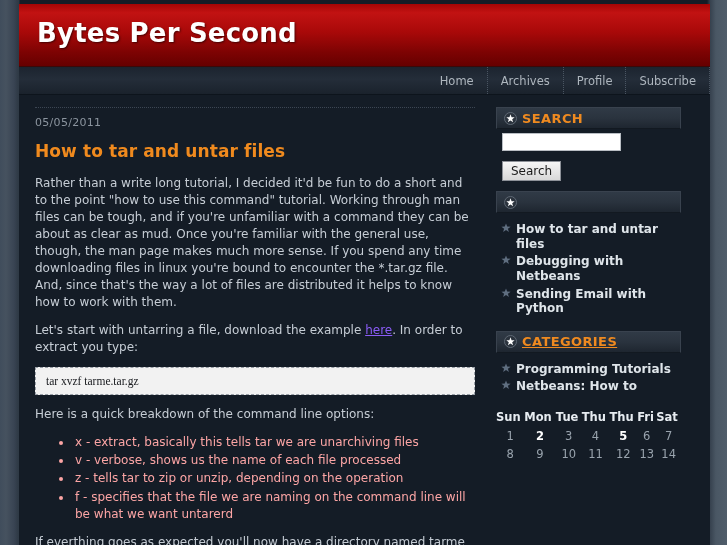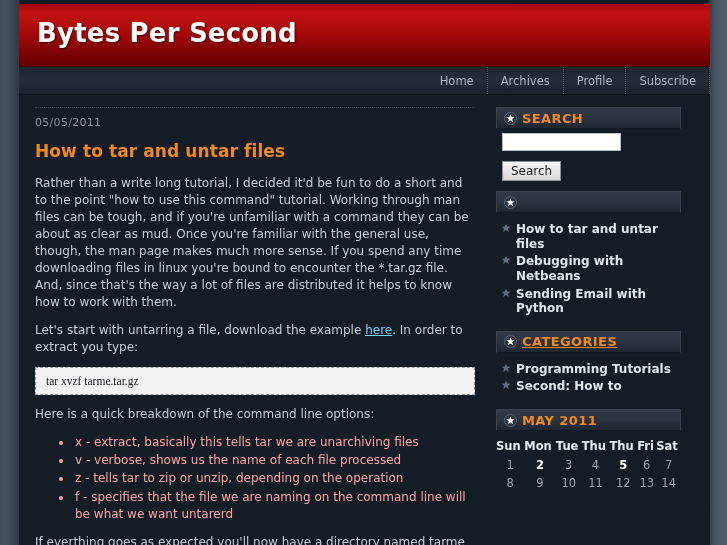--- a/index.html
+++ b/index.html
@@ -100,21 +100,21 @@
     font-size: 17px;
     font-weight: bold;
     color: #f08a1e;
     letter-spacing: 0.1px;
   }
   .post-p {
     margin: 0 0 11px 0;
     color: #c6cdd5;
   }
   .post-p a {
-    color: #7dd3fc;
+    color: #8b5cf6;
     text-decoration: underline;
   }
   .codeblock {
     background: #f2f2f2;
     color: #16181c;
     border: 1px dashed #9aa0a8;
     padding: 5px 10px;
     margin: 0 0 11px 0;
     font-family: Liberation Serif, serif;
     font-size: 11.5px;
@@ -327,34 +327,26 @@
           </span>
           <span class="widget-title linked">CATEGORIES</span>
         </div>
         <div class="widget-body">
           <ul class="linklist" id="categories-list">
               <li><svg class="bullet-star" viewBox="0 0 10 10" width="10" height="10">
                   <polygon points="5,0.4 6.2,3.6 9.6,3.7 6.9,5.8 7.9,9.1 5,7.1 2.1,9.1 3.1,5.8 0.4,3.7 3.8,3.6" fill="#5f6e80"></polygon>
                 </svg><span>Programming Tutorials</span></li>
               <li><svg class="bullet-star" viewBox="0 0 10 10" width="10" height="10">
                   <polygon points="5,0.4 6.2,3.6 9.6,3.7 6.9,5.8 7.9,9.1 5,7.1 2.1,9.1 3.1,5.8 0.4,3.7 3.8,3.6" fill="#5f6e80"></polygon>
-                </svg><span>Second: How to</span></li>
+                </svg><span>Netbeans: How to</span></li>
             </ul>
         </div>
       </div>
 
       <div class="widget">
-        <div class="widget-head">
-          <span class="star-badge">
-            <svg width="9" height="9" viewBox="0 0 10 10">
-                <polygon points="5,0.4 6.2,3.6 9.6,3.7 6.9,5.8 7.9,9.1 5,7.1 2.1,9.1 3.1,5.8 0.4,3.7 3.8,3.6" fill="#ffffff"></polygon>
-              </svg>
-          </span>
-          <span class="widget-title">MAY 2011</span>
-        </div>
         <table class="calendar">
           <thead>
               <tr id="cal-head">
                 <th>Sun</th>
                 <th>Mon</th>
                 <th>Tue</th>
                 <th>Thu</th>
                 <th>Thu</th>
                 <th>Fri</th>
                 <th>Sat</th>

